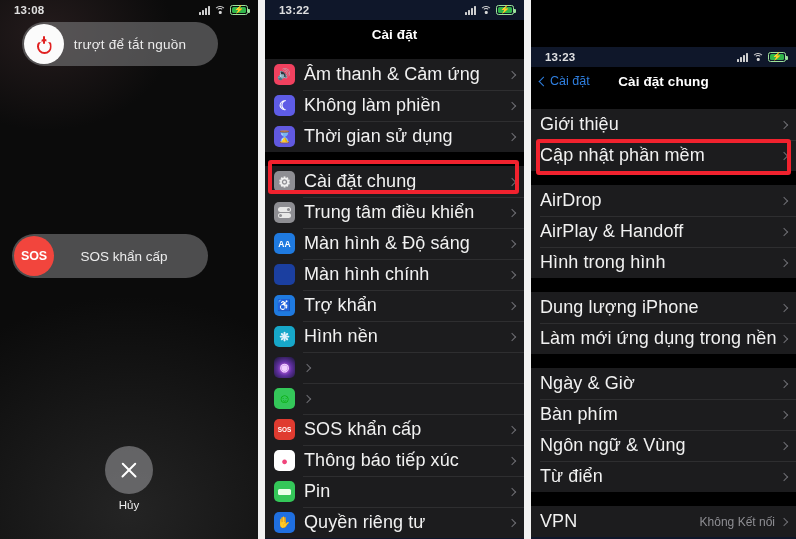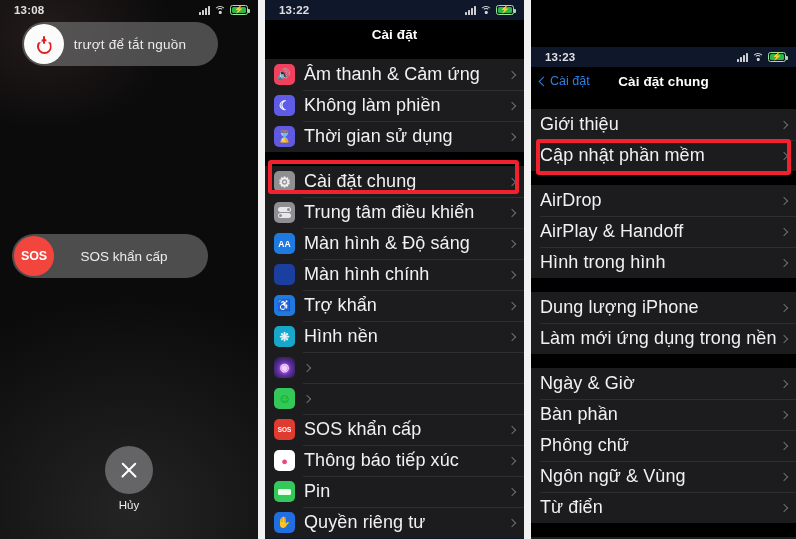--- a/index.html
+++ b/index.html
@@ -442,25 +442,21 @@
     </div>
 
     <div class="gap"></div>
 
     <div class="group">
       <div class="row plain">
         <div class="lbl">Ngày &amp; Giờ</div>
         <div class="chev"></div>
       </div>
       <div class="row plain">
-        <div class="lbl">Bàn phần</div>
-        <div class="chev"></div>
-      </div>
-      <div class="row plain">
-        <div class="lbl">Phông chữ</div>
+        <div class="lbl">Bàn phím</div>
         <div class="chev"></div>
       </div>
       <div class="row plain">
         <div class="lbl">Ngôn ngữ &amp; Vùng</div>
         <div class="chev"></div>
       </div>
       <div class="row plain">
         <div class="lbl">Từ điển</div>
         <div class="chev"></div>
       </div>

